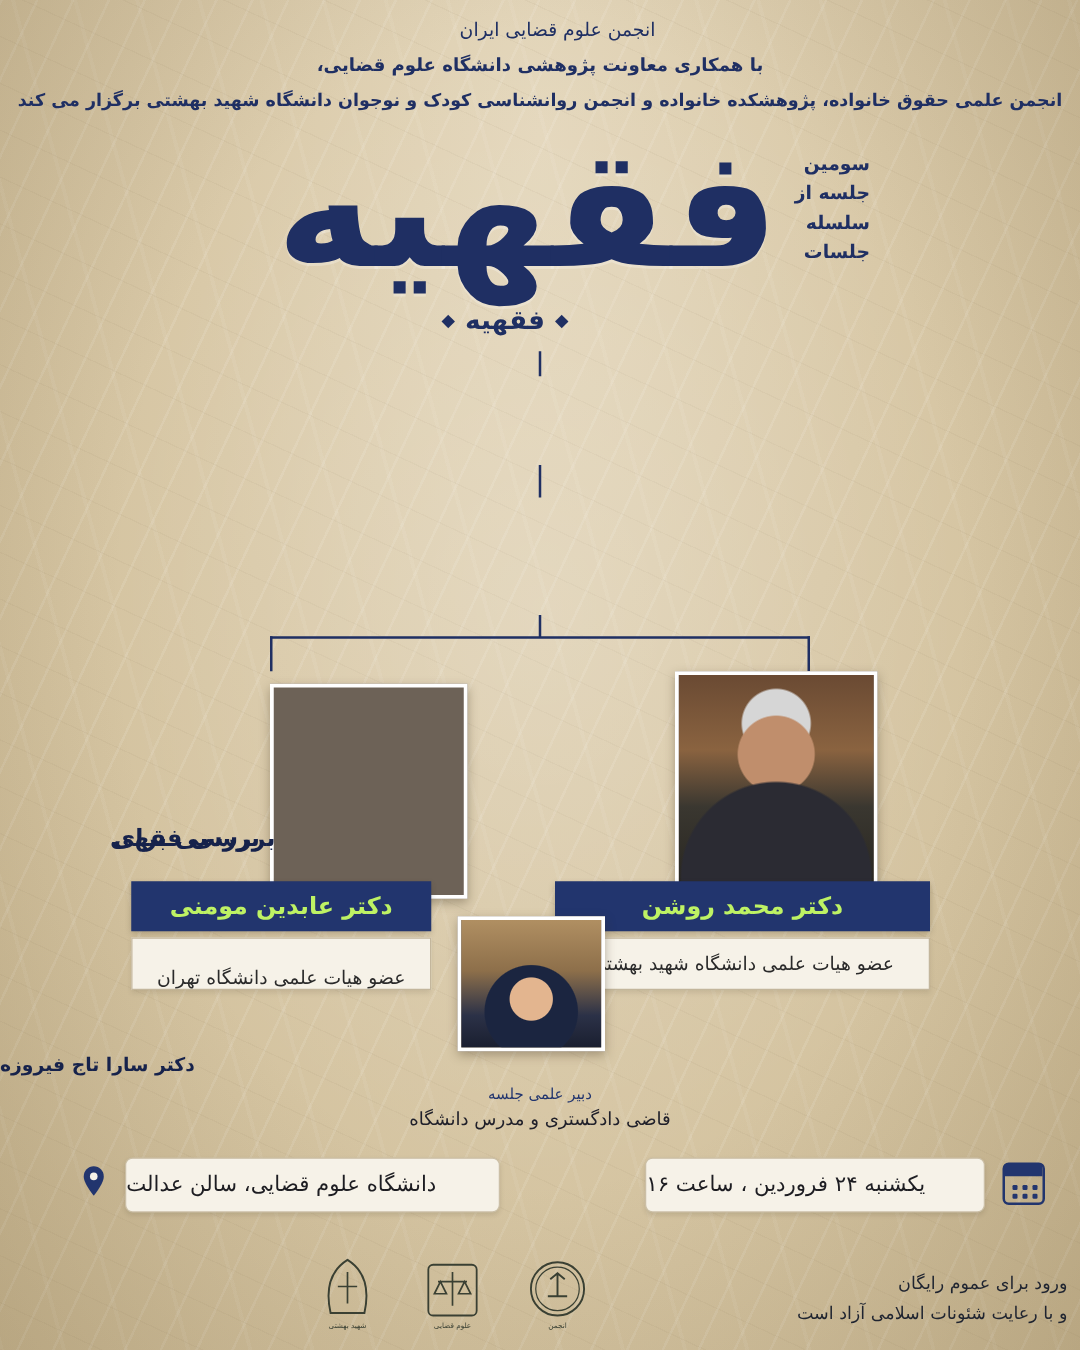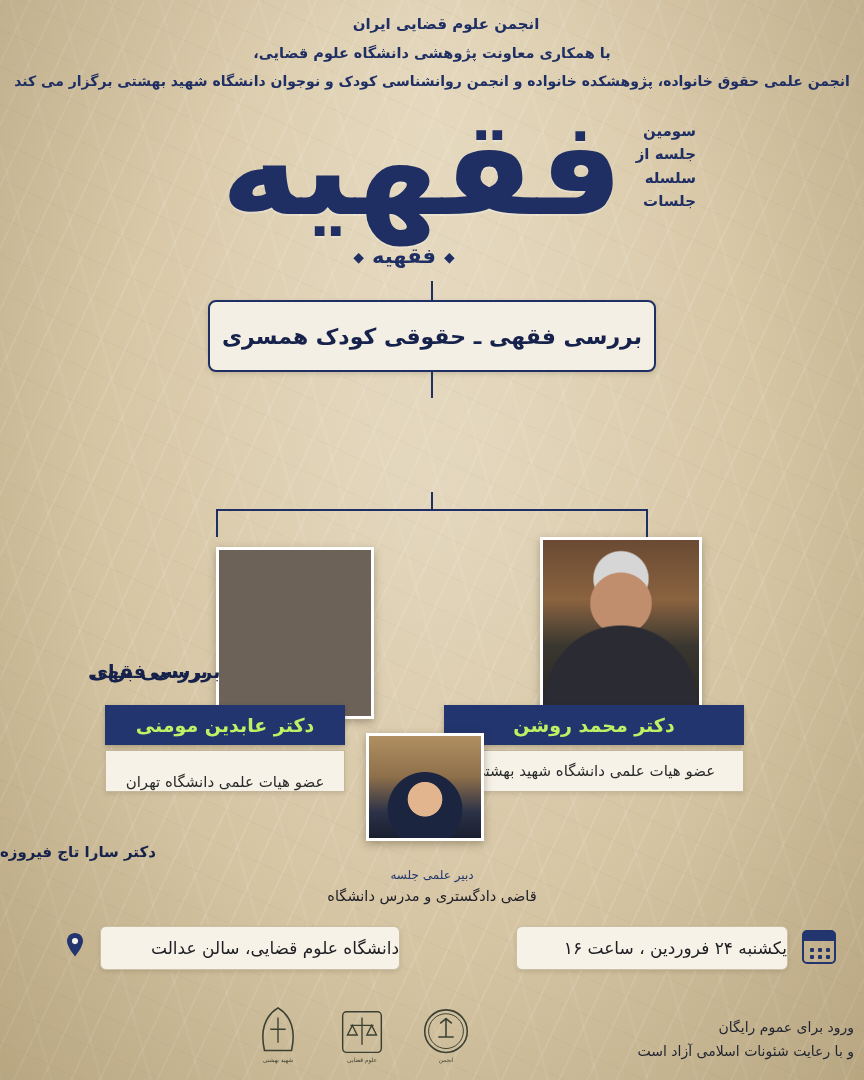--- a/index.html
+++ b/index.html
@@ -30,21 +30,21 @@
     pointer-events: none;
   }
 
   
   .header {
     position: absolute; top: 10px; left: 0; right: 0;
     text-align: center;
     color: #1f2f63;
     line-height: 1.95;
   }
-  .header .l1 { font-size: 15px; font-weight: bold; margin-left: 28px; }
+  .header .l1 { font-size: 15px; font-weight: normal; margin-left: 28px; }
   .header .l2 { font-size: 14.5px; font-weight: bold; }
   .header .l3 { font-size: 14px; font-weight: bold; }
 
   
   .title-wrap {
     position: absolute; top: 96px; left: 0; right: 0;
     height: 180px;
   }
   .calli {
     position: absolute; top: 6px; left: 50%;
@@ -141,21 +141,21 @@
   .c-role {
     position: absolute; color: #20202a; font-size: 14.5px; width: 100%; text-align: center;
   }
 
   
   .infobox {
     position: absolute; height: 44px;
     background: #f6f2e8;
     border: 1.5px solid #cbbfa6;
     border-radius: 6px;
-    display: flex; align-items: center; justify-content: flex-start;
+    display: flex; align-items: center; justify-content: flex-end;
     color: #1d1d22; font-size: 17px;
     box-shadow: 0 2px 4px rgba(60,50,30,0.14);
   }
   .pin {
     position: absolute; width: 26px; height: 26px;
   }
   .cal {
     position: absolute; width: 34px; height: 34px;
     border: 2.5px solid #22356e; border-radius: 5px;
   }
@@ -203,23 +203,20 @@
       <div>سلسله</div>
       <div>جلسات</div>
     </div>
     <div class="sub-calli">
       <span class="dot">◆</span><span>فقهیه</span><span class="dot">◆</span>
     </div>
   </div>
 
   <div class="line" style="left:431px; top:281px; width:2px; height:20px;"></div>
 
-  <div class="topic">
-    <span>بررسی فقهی ـ حقوقی کودک همسری</span>
-  </div>
 
   <div class="line" style="left:431px; top:372px; width:2px; height:26px;"></div>
 
 
   <div class="line" style="left:431px; top:492px; width:2px; height:18px;"></div>
   <div class="line" style="left:216px; top:509px; width:432px; height:2px;"></div>
   <div class="line" style="left:216px; top:509px; width:2px; height:28px;"></div>
   <div class="line" style="left:646px; top:509px; width:2px; height:28px;"></div>
 
   <div class="photo" style="right:162px; top:537px; width:162px; height:182px;">

